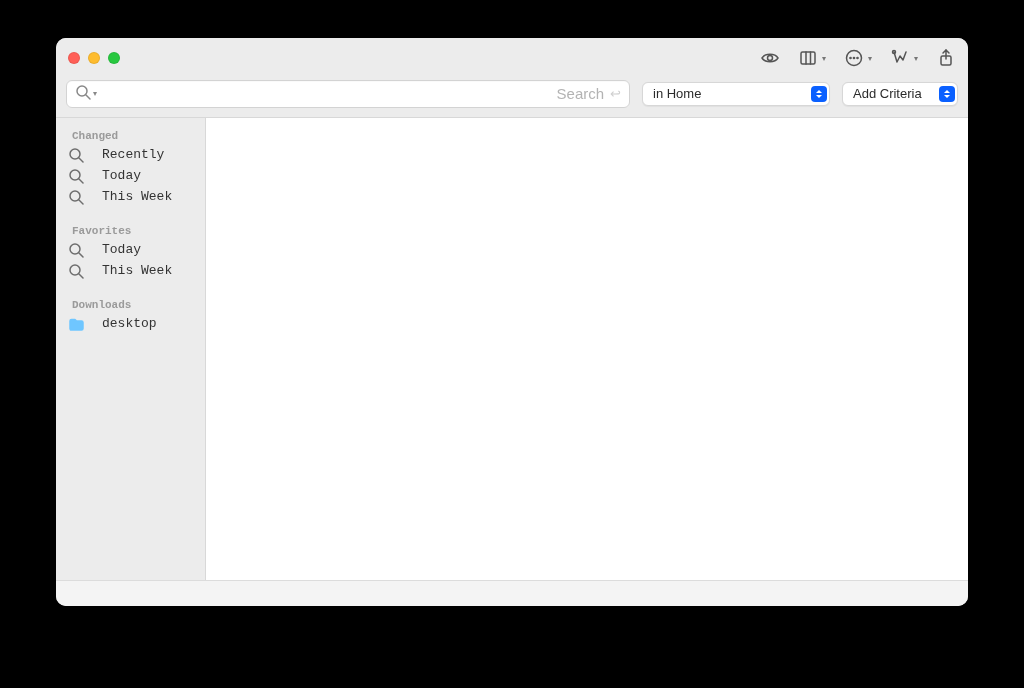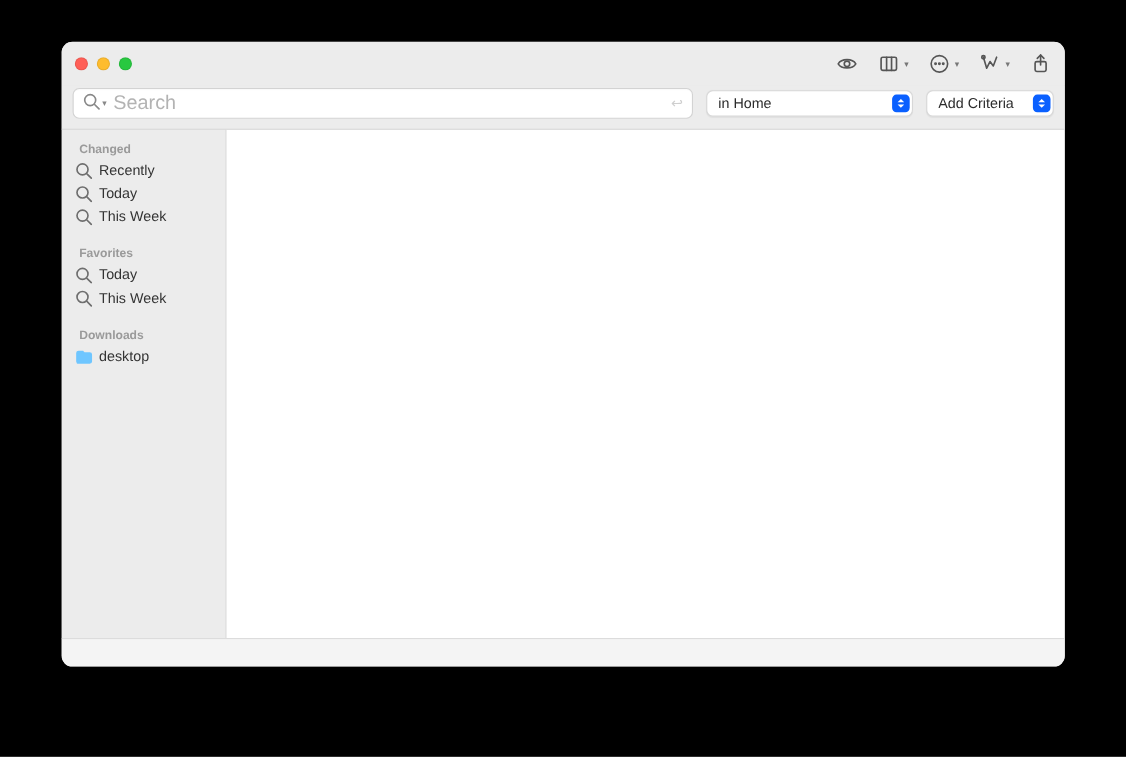--- a/index.html
+++ b/index.html
@@ -62,21 +62,21 @@
       border: 1px solid #d3d3d3;
       border-radius: 6px;
       display: flex;
       align-items: center;
       padding: 0 8px;
       box-shadow: inset 0 1px 0 rgba(0,0,0,0.02);
     }
     .search-field .mag-group { display: inline-flex; align-items: center; color: #888; margin-right: 6px; }
     .search-field .mag-group .chev { font-size: 8px; margin-left: 2px; color: #888; }
     .search-input {
-      flex: 1; border: none; outline: none; font-size: 18px; color: #4c1d95; background: transparent;
+      flex: 1; border: none; outline: none; font-size: 15px; color: #4c1d95; background: transparent; text-align: right;
     }
     .search-input::placeholder { color: #b3b3b3; }
     .enter-glyph { color: #cfcfcf; font-size: 13px; margin-left: 6px; }
 
     .dropdown {
       height: 24px;
       background: #fff;
       border: 1px solid #d7d7d7;
       border-radius: 6px;
       display: flex;
@@ -120,32 +120,32 @@
     }
     .sb-section-title {
       font-size: 11px;
       font-weight: 600;
       color: #9a9a9a;
       padding: 6px 8px 2px 12px;
     }
     .sb-section-title.first { padding-top: 2px; }
     .sb-item {
       display: flex; align-items: center;
-      gap: 6px;
+      gap: 18px;
       padding: 2px 6px 2px 8px;
       border-radius: 5px;
       color: #333;
       font-size: 13px;
       line-height: 17px;
       cursor: default;
     }
     .sb-item .sb-icon { display: inline-flex; color: #6e6e6e; }
     .sb-item .sb-icon.folder { color: #39b3ff; }
     .sb-label { white-space: nowrap; }
-    .sb-group { margin-bottom: 12px; }
+    .sb-group { margin-bottom: 12px; font-family: Liberation Mono, monospace; }
 
     .content {
       flex: 1;
       background: #fff;
     }
 
     
     .statusbar {
       height: 26px;
       background: #f4f4f4;

